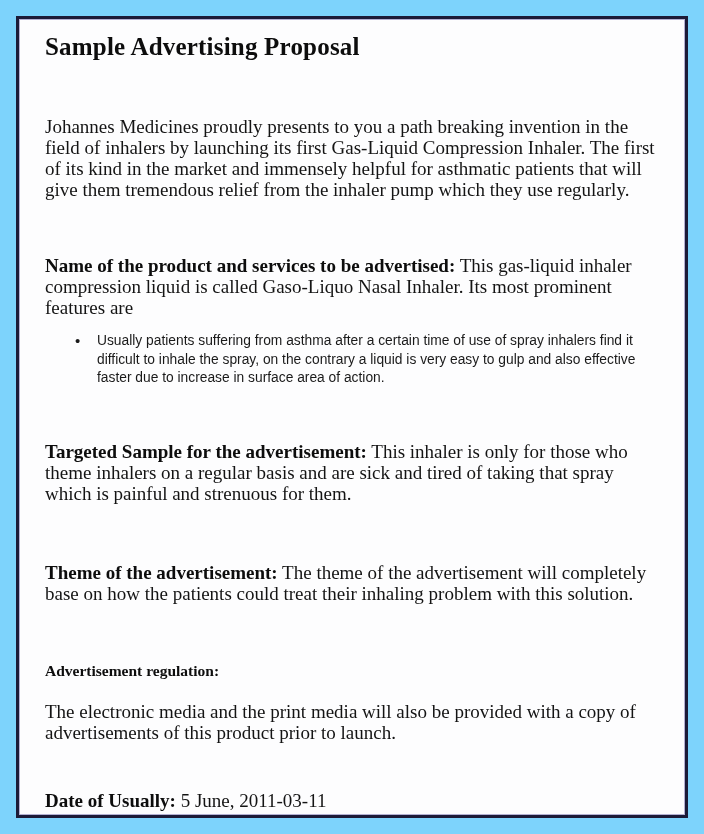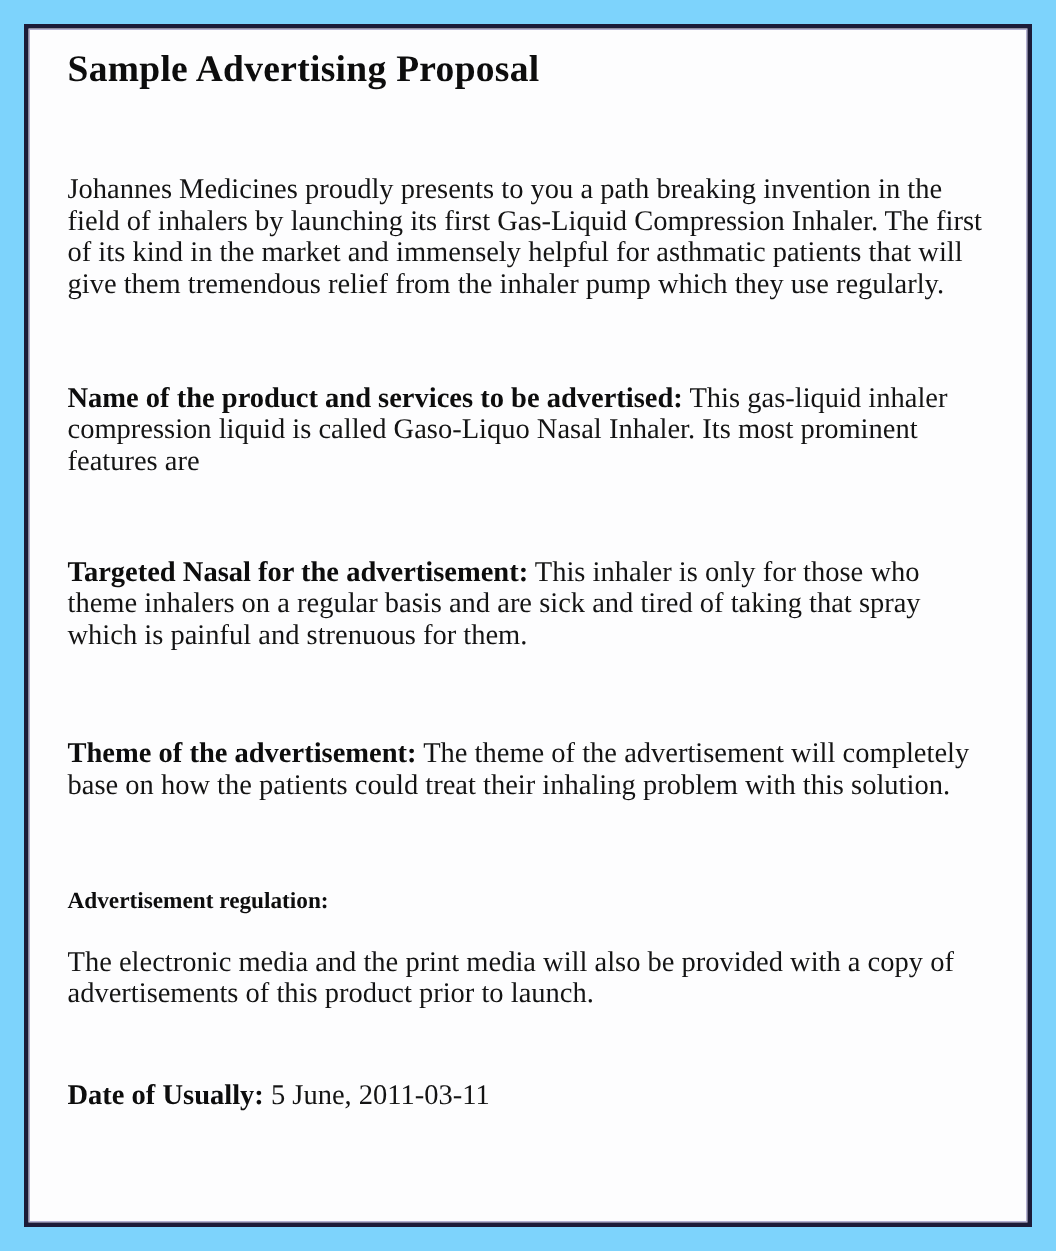--- a/index.html
+++ b/index.html
@@ -80,23 +80,24 @@
   <div class="inner-frame">
     <div class="page">
 
       <h1 class="doc-title">Sample Advertising Proposal</h1>
 
       <p class="para intro">Johannes Medicines proudly presents to you a path breaking invention in the field of inhalers by launching its first Gas-Liquid Compression Inhaler. The first of its kind in the market and immensely helpful for asthmatic patients that will give them tremendous relief from the inhaler pump which they use regularly.</p>
 
       <p class="para section-product"><b class="section-label">Name of the product and services to be advertised:</b><span> This gas-liquid inhaler compression liquid is called Gaso-Liquo Nasal Inhaler. Its most prominent features are</span></p>
 
       <ul class="bullet-list">
+        <li class="bullet-item">Usually patients suffering from asthma after a certain time of use of spray inhalers find it difficult to inhale the spray, on the contrary a liquid is very easy to gulp and also effective faster due to increase in surface area of action.</li>
       </ul>
 
-      <p class="para section-target"><b class="section-label">Targeted Nasal for the advertisement:</b><span> This inhaler is only for those who theme inhalers on a regular basis and are sick and tired of taking that spray which is painful and strenuous for them.</span></p>
+      <p class="para section-target"><b class="section-label">Targeted Sample for the advertisement:</b><span> This inhaler is only for those who theme inhalers on a regular basis and are sick and tired of taking that spray which is painful and strenuous for them.</span></p>
 
       <p class="para section-theme"><b class="section-label">Theme of the advertisement:</b><span> The theme of the advertisement will completely base on how the patients could treat their inhaling problem with this solution.</span></p>
 
       <h2 class="section-regulation-heading">Advertisement regulation:</h2>
 
       <p class="para section-regulation-body">The electronic media and the print media will also be provided with a copy of advertisements of this product prior to launch.</p>
 
       <p class="para section-launch"><b class="section-label">Date of Usually:</b><span> 5 June, 2011-03-11</span></p>
 
     </div>

